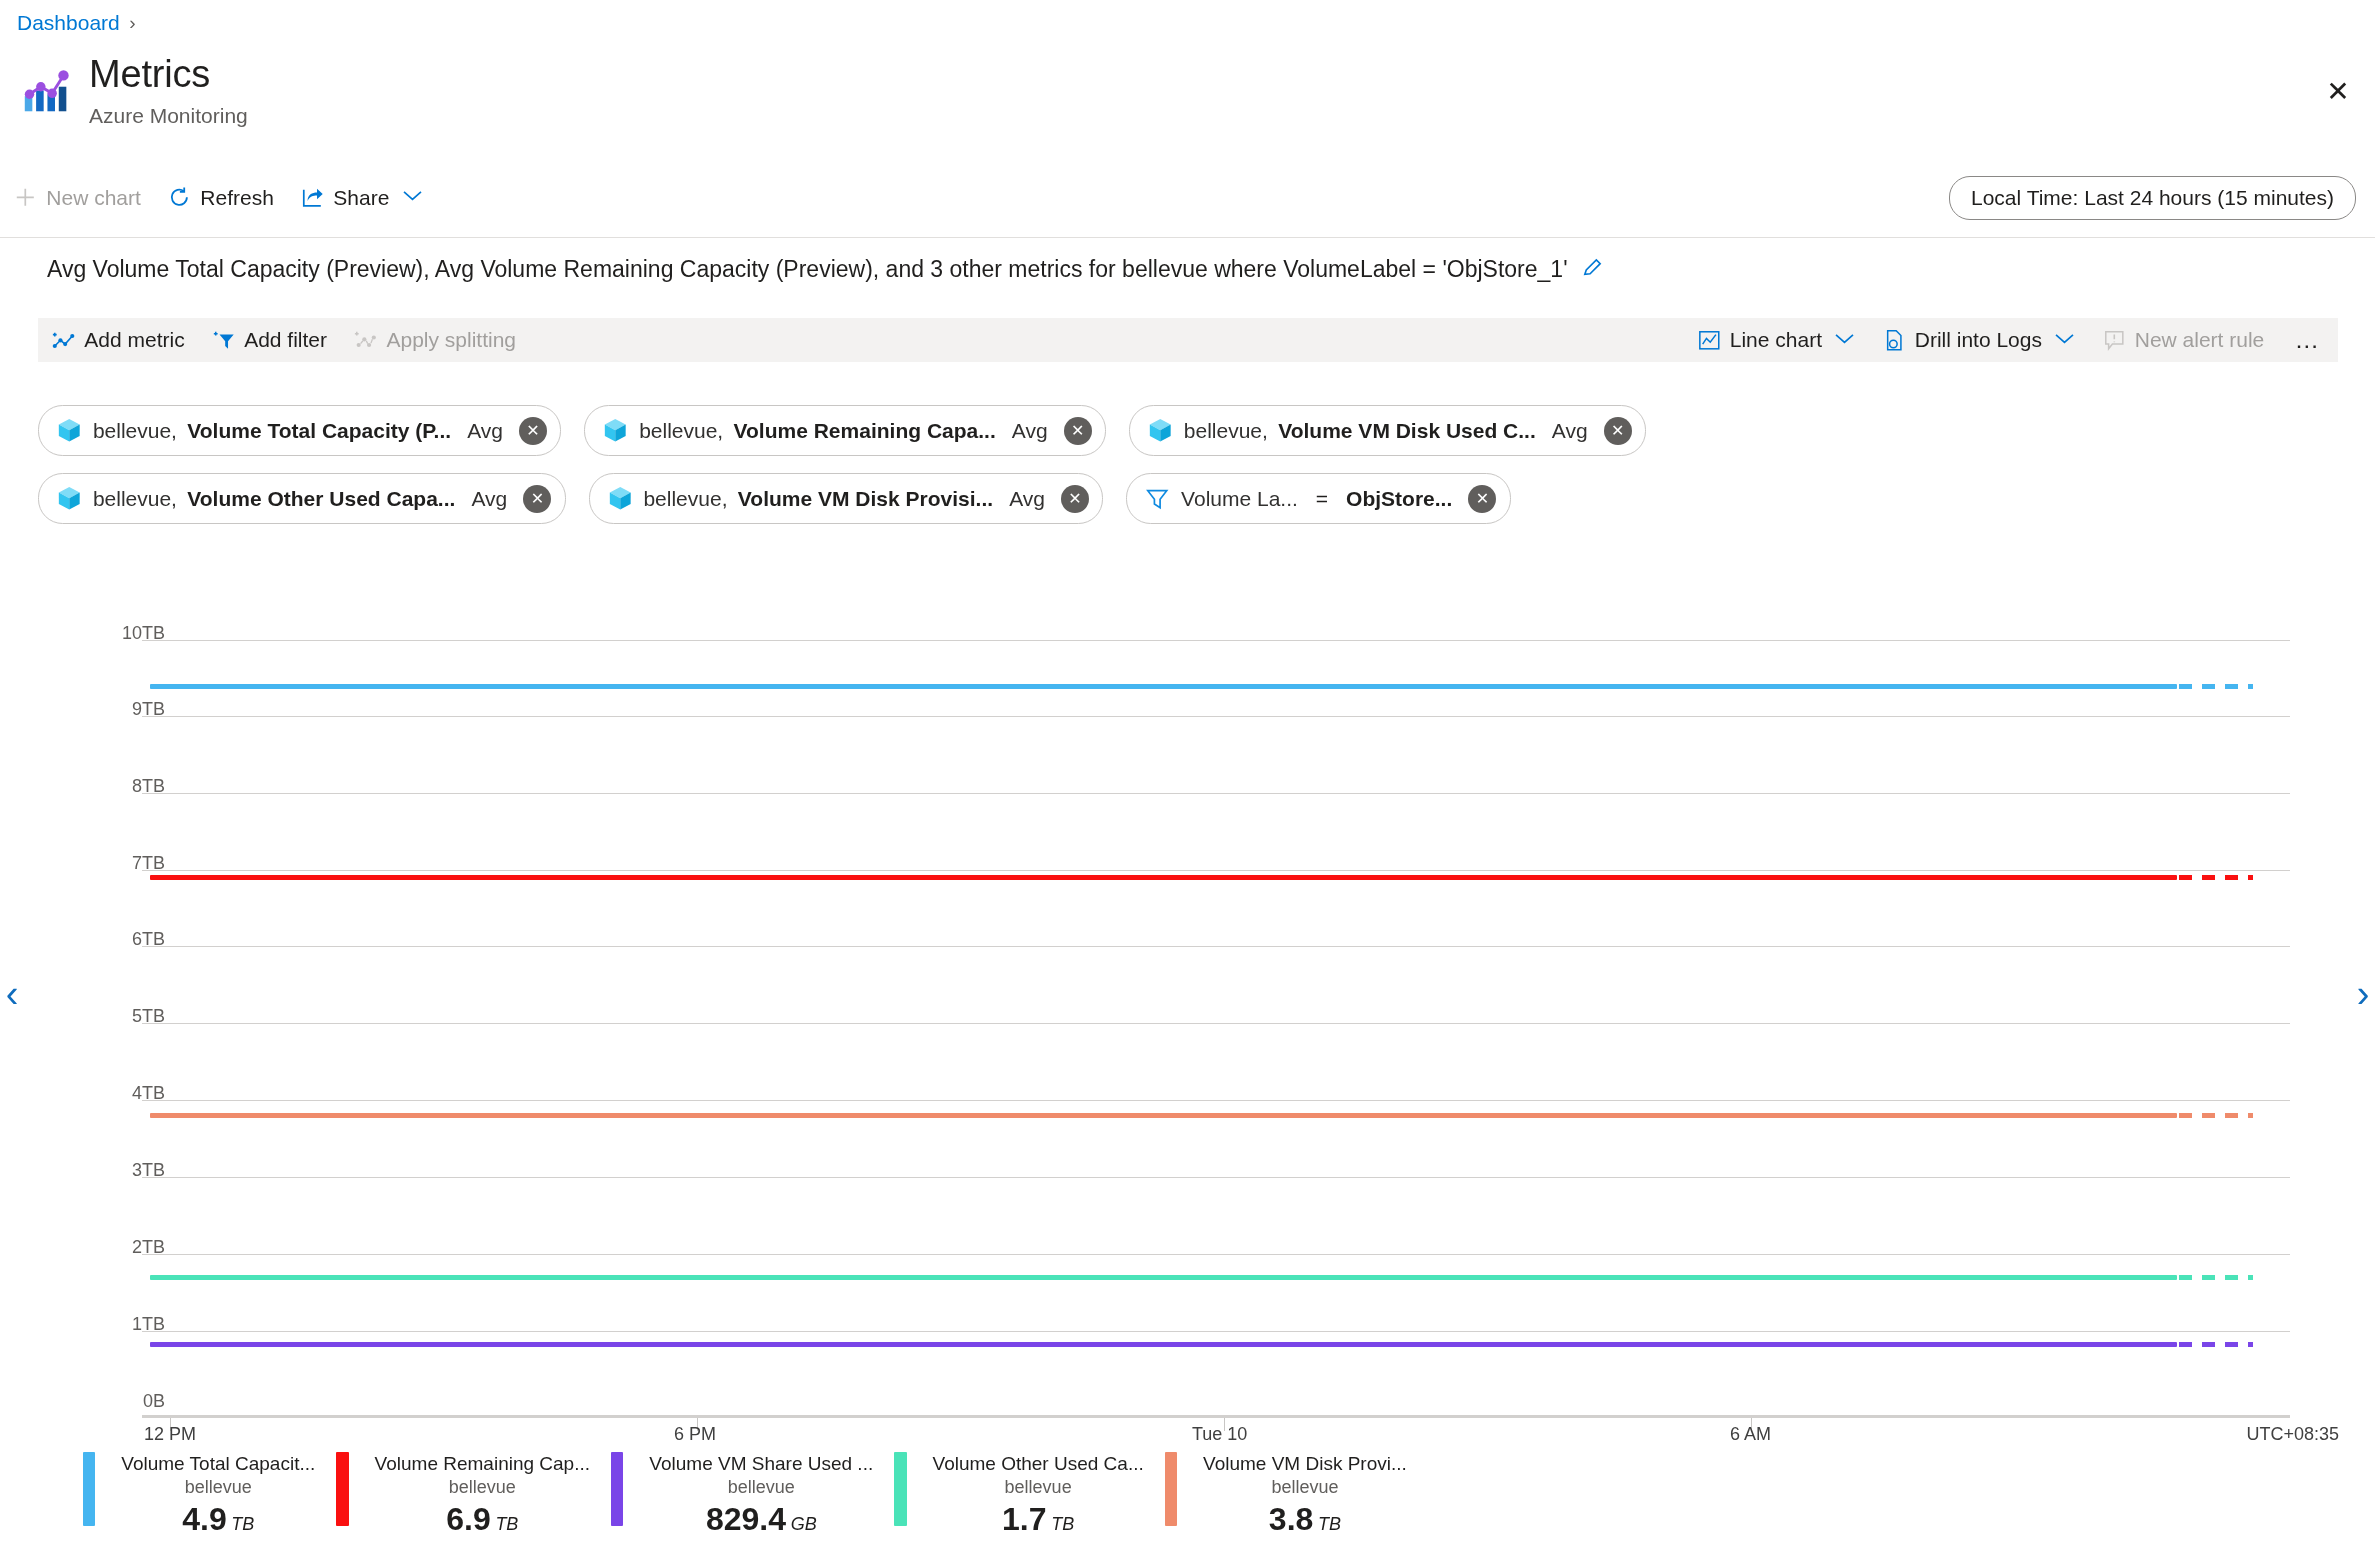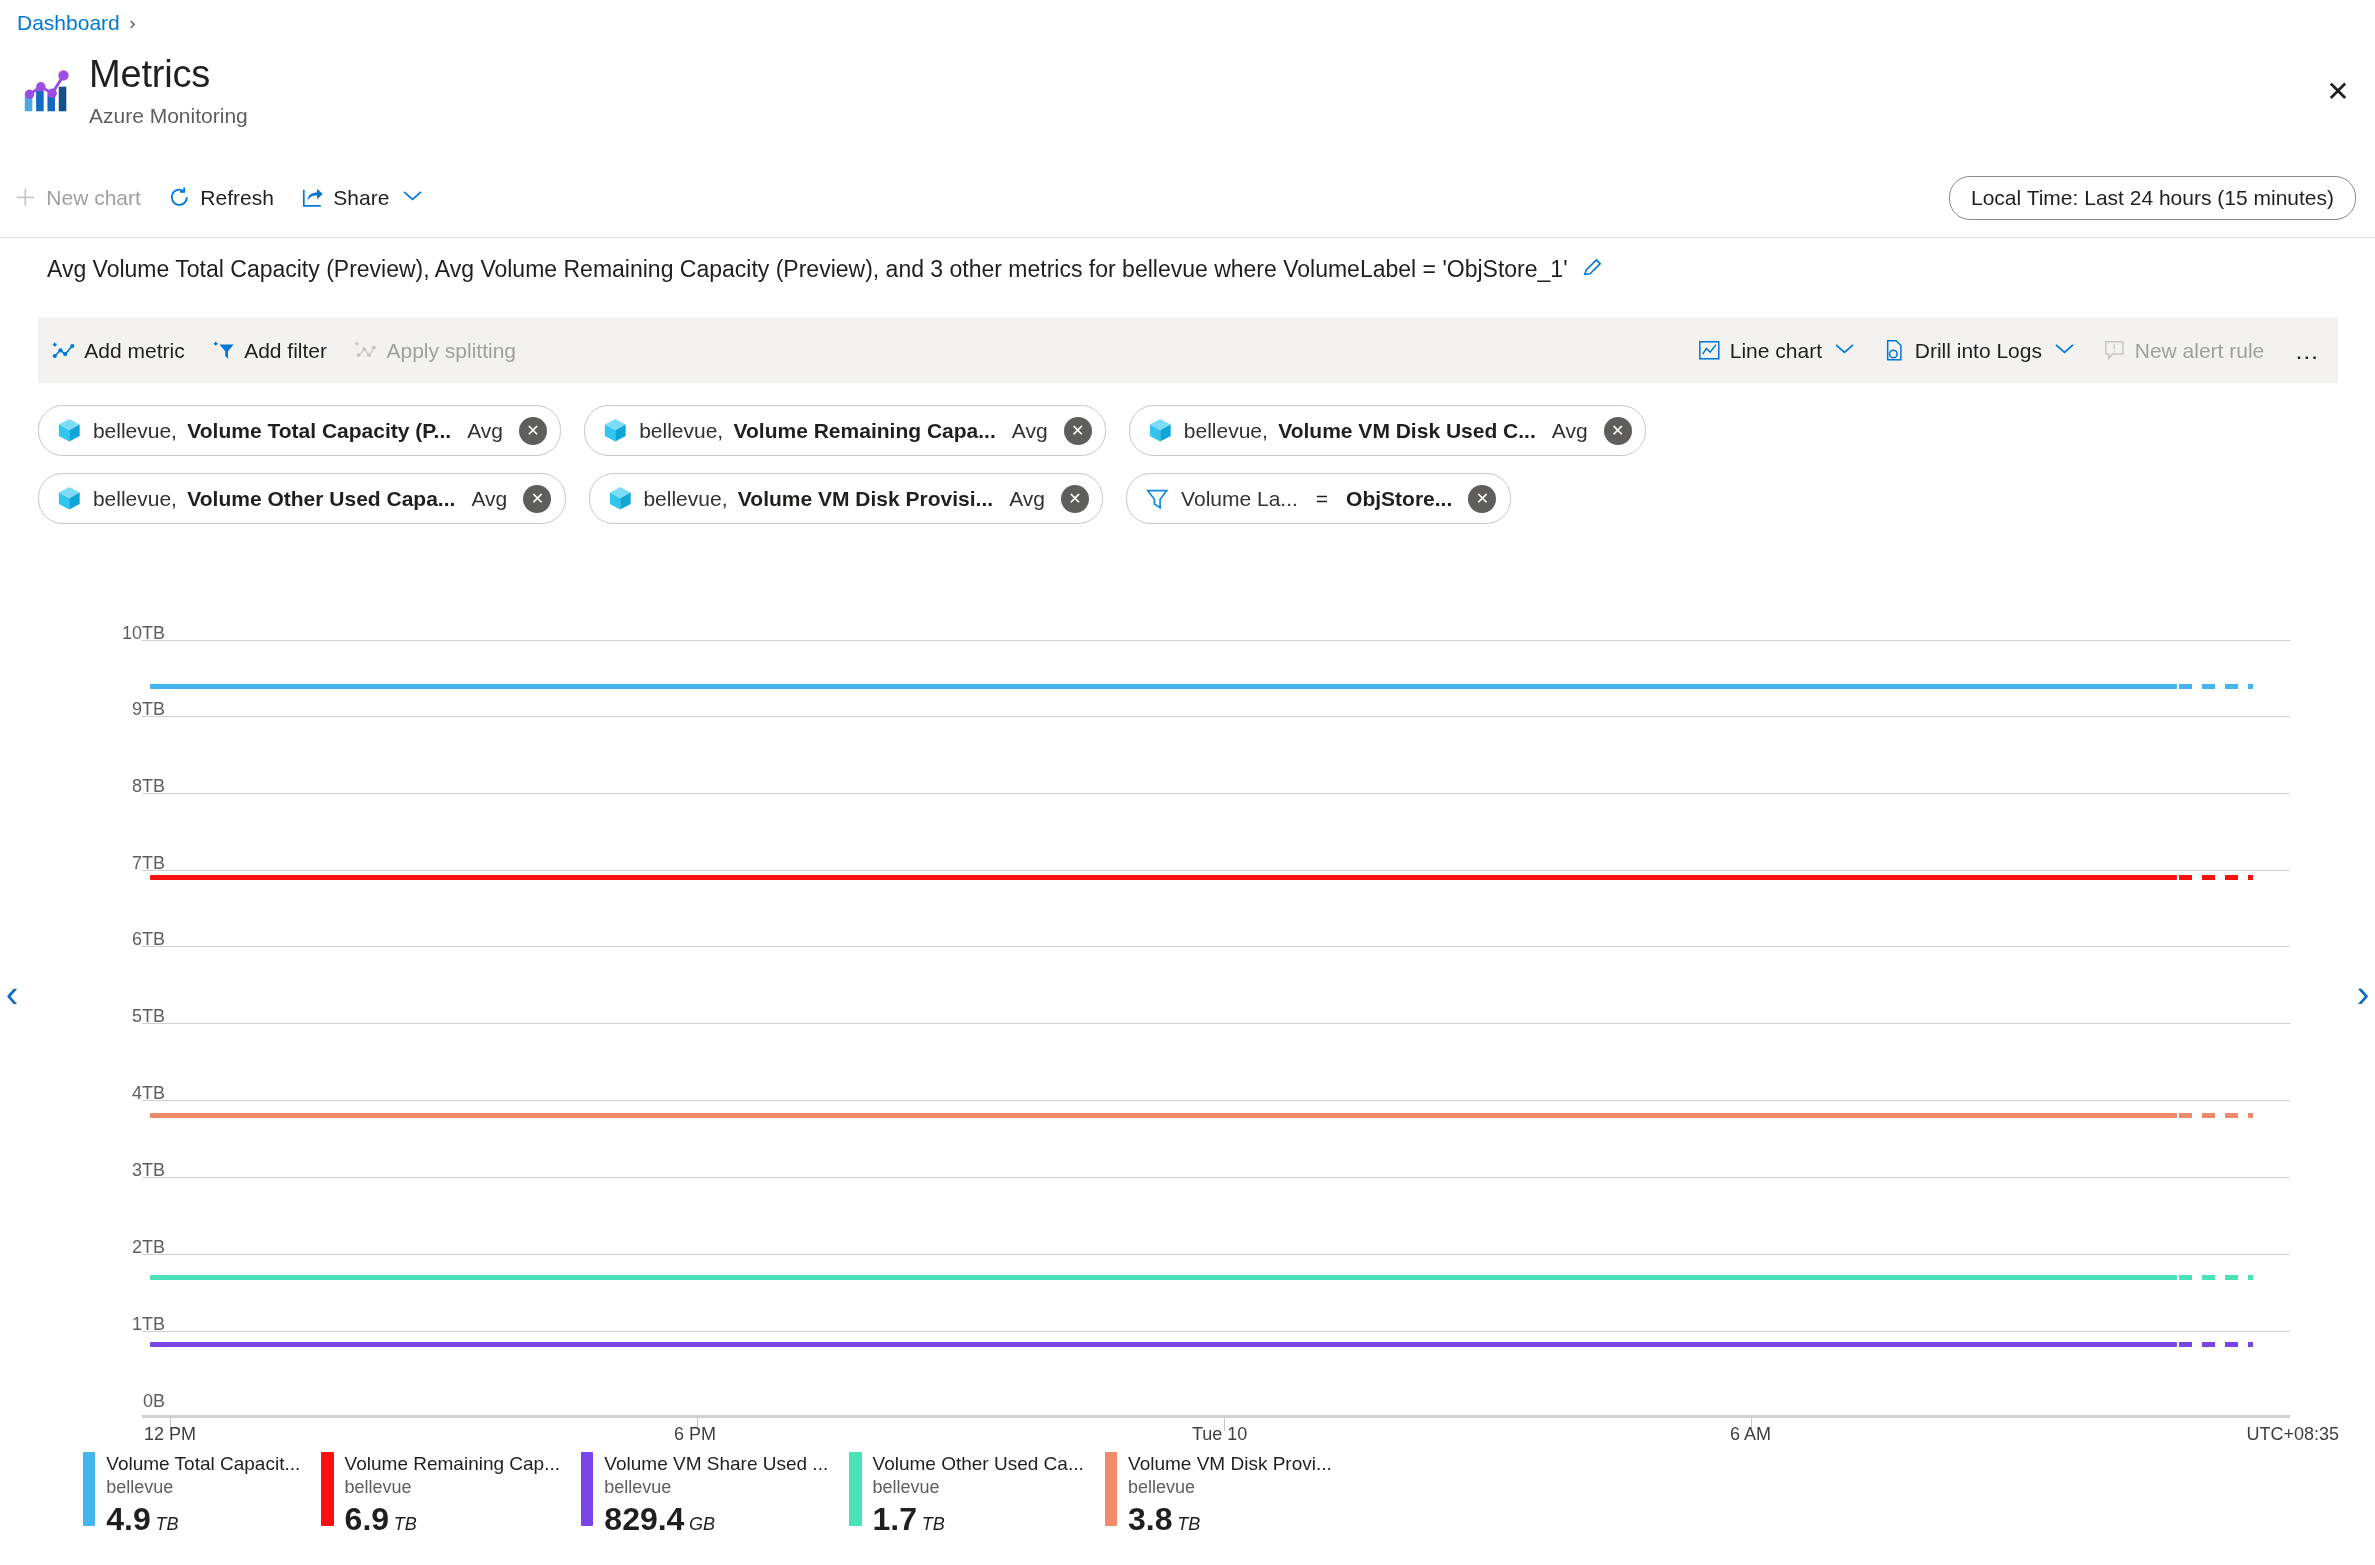--- a/index.html
+++ b/index.html
@@ -58,21 +58,21 @@
   
   .charttitle{
     position:absolute;left:47px;top:256px;
     display:flex;align-items:flex-start;gap:13.2px;
     font-size:23px;color:#201f1e;white-space:nowrap;
   }
   .pencil{color:#0078d4;font-size:21px;cursor:pointer;}
 
   
   .charttoolbar{
-    position:absolute;left:38px;top:318px;width:2300px;height:65px;
+    position:absolute;left:38px;top:318px;width:2300px;height:44px;
     background:#f3f2f1;display:flex;align-items:center;
   }
   .ct{
     display:flex;align-items:center;gap:8.5px;font-size:21px;color:#201f1e;
     padding:0 13.2px;height:45px;cursor:pointer;white-space:nowrap;
   }
   .ct.disabled{color:#a19f9d;cursor:default;}
   .ct .gl{color:#0078d4;display:flex;align-items:center;}
   .ct.disabled .gl{color:#c8c6c4;}
   .ct-right{margin-left:auto;display:flex;align-items:center;height:59px;}
@@ -115,21 +115,21 @@
   .gl-line{position:absolute;left:142px;width:2148px;height:0.9px;background:#d2d0ce;}
   .xaxis{position:absolute;left:142px;top:1415px;width:2148px;height:2.8px;background:#d2d0ce;}
   .xtick{position:absolute;width:0.9px;height:13.2px;background:#c8c6c4;top:1418px;}
   .xlab{position:absolute;font-size:18px;color:#404040;top:1424px;white-space:nowrap;}
 
   .series{position:absolute;height:4.7px;border-radius:0.9px;}
   .series-dash{position:absolute;height:4.7px;}
 
   
   .legend{position:absolute;left:83px;top:1452px;display:flex;gap:0;}
-  .legitem{display:flex;gap:11px;margin-right:21px;}
+  .legitem{display:flex;gap:26px;margin-right:21px;text-align:center;}
   .swatch{width:12.3px;height:74px;flex:none;border-radius:0.9px;}
   .legtxt .ln1{font-size:19px;color:#201f1e;line-height:1.25;white-space:nowrap;}
   .legtxt .ln2{font-size:18px;color:#605e5c;line-height:1.3;}
   .legtxt .ln3{font-size:32px;color:#201f1e;font-weight:700;line-height:1.15;margin-top:1.9px;white-space:nowrap;}
   .legtxt .ln3 .unit{font-size:18px;font-weight:400;margin-left:4.7px;font-style:italic;}
 </style>
 </head>
 <body>
 
 <div class="breadcrumb">

